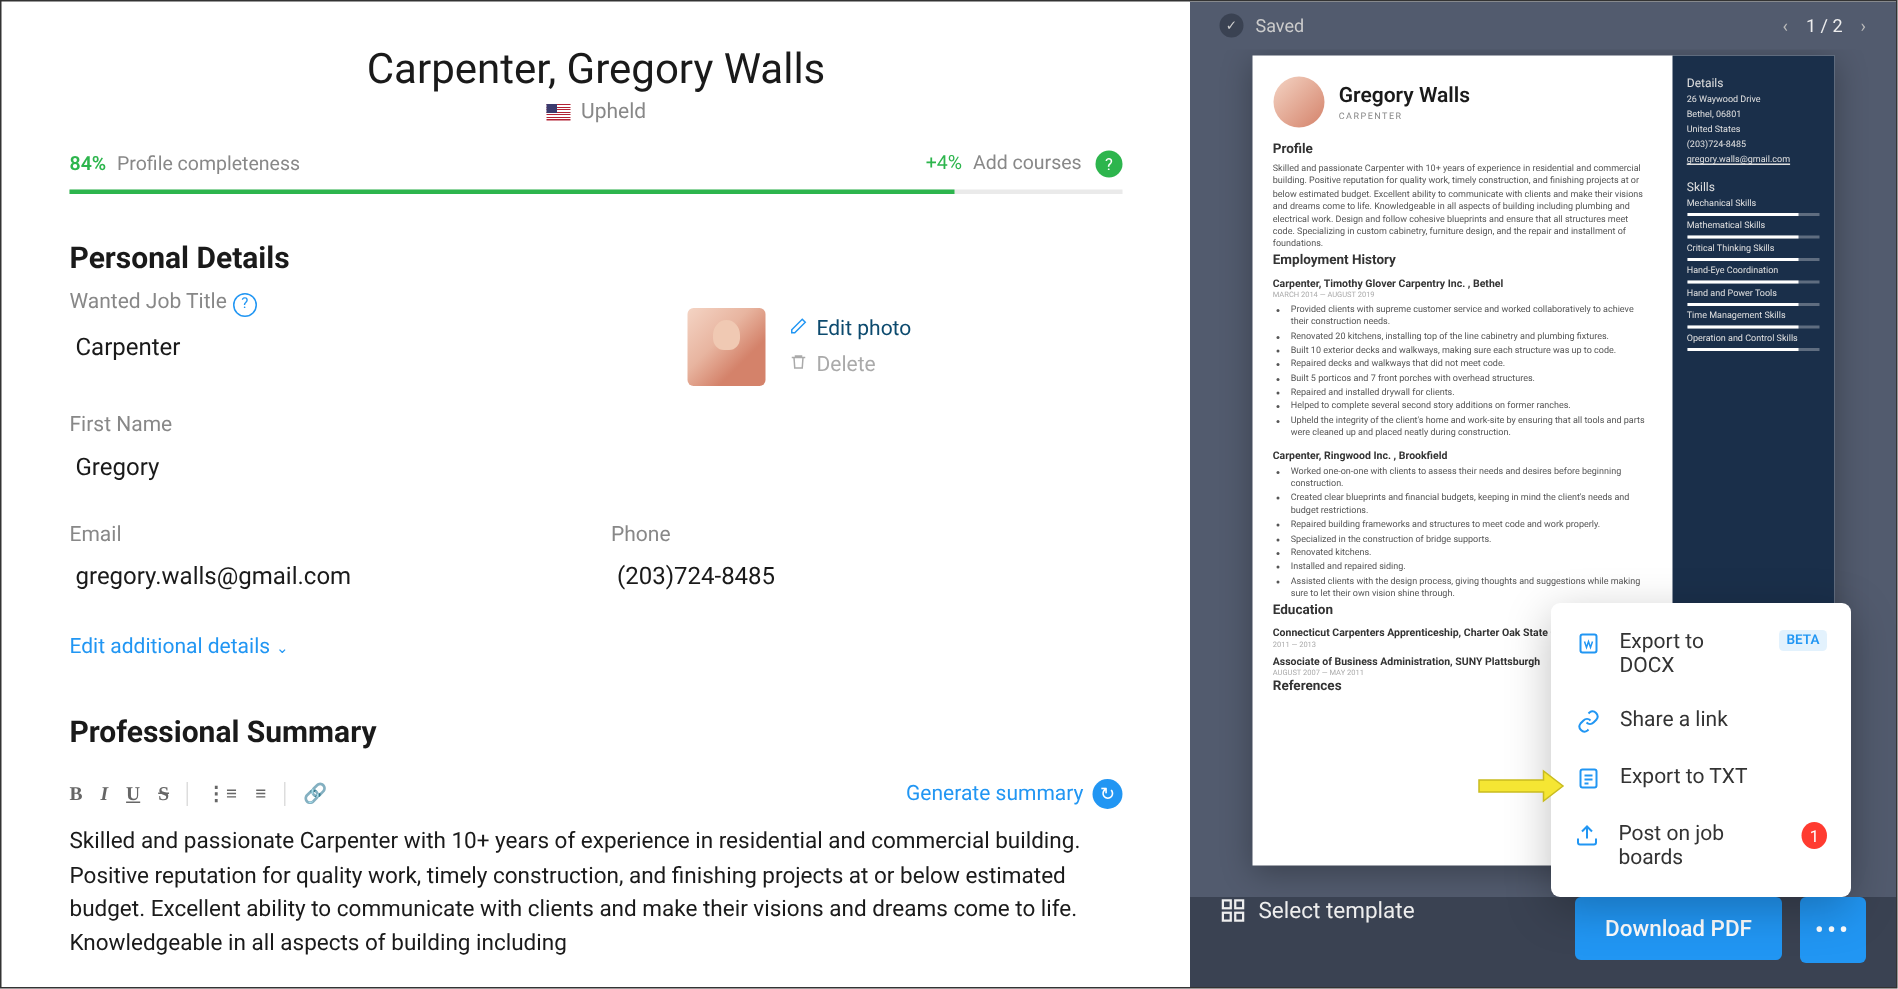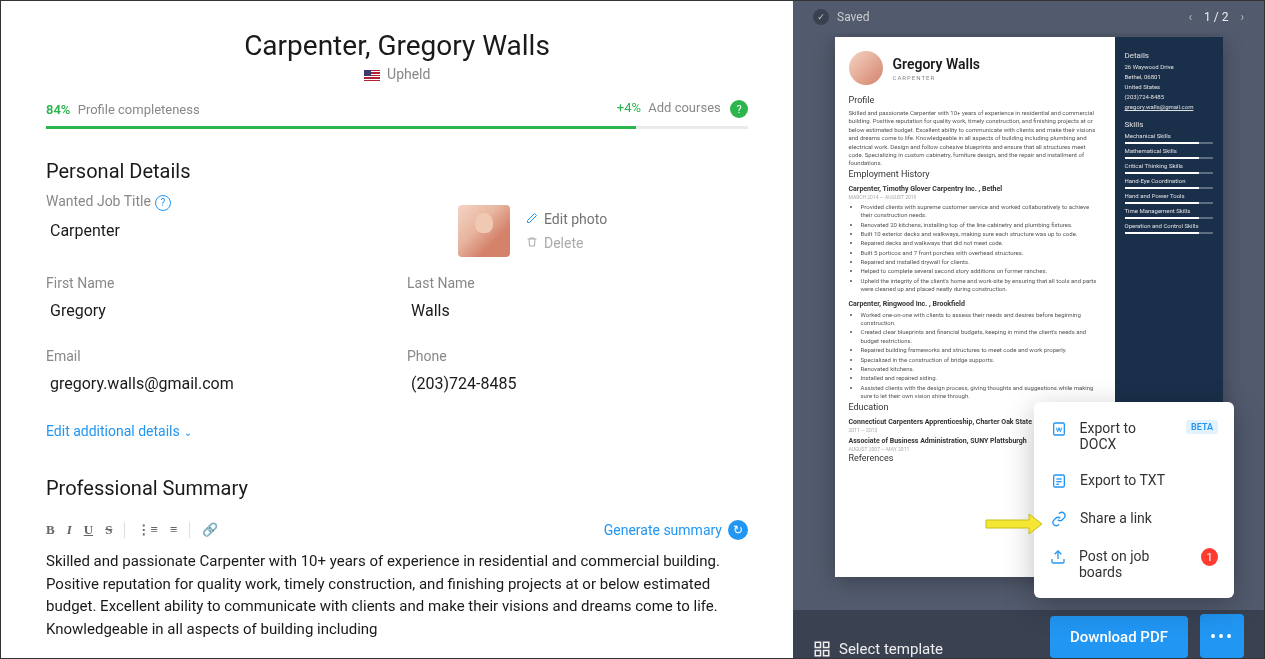--- a/index.html
+++ b/index.html
@@ -12,32 +12,32 @@
 .flag{display:inline-block;width:16px;height:11px;background:linear-gradient(to bottom,#b22234 0%,#b22234 7.7%,#fff 7.7%,#fff 15.4%,#b22234 15.4%,#b22234 23%,#fff 23%,#fff 30.7%,#b22234 30.7%,#b22234 38.5%,#fff 38.5%,#fff 46%,#b22234 46%,#b22234 54%,#fff 54%,#fff 61.5%,#b22234 61.5%,#b22234 69%,#fff 69%,#fff 77%,#b22234 77%,#b22234 84.5%,#fff 84.5%,#fff 92.3%,#b22234 92.3%);position:relative;vertical-align:middle;margin-right:4px}
 .flag::before{content:"";position:absolute;top:0;left:0;width:7px;height:6px;background:#3c3b6e}
 .progress-row{display:flex;justify-content:space-between;align-items:center;margin-top:18px;font-size:13px}
 .pct{color:#2db54d;font-weight:600}
 .prog-label{color:#888;margin-left:4px}
 .add-courses{color:#888}
 .add-courses .plus{color:#2db54d}
 .help-ico{display:inline-flex;width:18px;height:18px;background:#2db54d;border-radius:50%;color:#fff;font-size:11px;align-items:center;justify-content:center;margin-left:6px;vertical-align:middle}
 .prog-bar{height:3px;background:#eaeaea;margin-top:8px;position:relative}
 .prog-fill{height:100%;background:#2db54d;width:84%}
-.section-h{font-size:20px;font-weight:400;color:#1a1a1a;margin-top:30px}
+.section-h{font-size:20px;font-weight:700;color:#1a1a1a;margin-top:30px}
 .section-sub{color:#888;font-size:14px;margin-top:2px}
 .field-label{color:#888;font-size:14px;margin-top:18px;display:block}
 .field-label .q{display:inline-flex;width:16px;height:16px;border:1px solid #2196f3;color:#2196f3;border-radius:50%;font-size:10px;align-items:center;justify-content:center;margin-left:4px}
 .row{display:flex;gap:20px}
 .col{flex:1}
 .input{width:100%;border:none;background:transparent;font-size:16px;color:#1a1a1a;padding:10px 4px;outline:none}
 .photo-row{display:flex;gap:20px;align-items:flex-start}
 .avatar{width:52px;height:52px;border-radius:4px;background:linear-gradient(135deg,#f4d4c4 0%,#e8b5a0 40%,#d4826a 70%);position:relative;overflow:hidden}
 .avatar::after{content:"";position:absolute;top:8px;left:50%;transform:translateX(-50%);width:18px;height:20px;background:#f0c9b3;border-radius:50% 50% 40% 40%}
 .photo-actions{display:flex;flex-direction:column;gap:8px;font-size:14px}
-.edit-link{color:#737373;cursor:pointer}
+.edit-link{color:#0c4a6e;cursor:pointer}
 .del-link{color:#aaa;cursor:pointer}
 .pencil{display:inline-block;width:12px;height:12px;margin-right:6px}
 .link-blue{color:#2196f3;font-size:14px;cursor:pointer;margin-top:20px;display:inline-block}
 .chev{display:inline-block;margin-left:4px;font-size:10px}
 .toolbar{display:flex;align-items:center;gap:12px;margin-top:14px;padding:6px 0}
 .tb-btn{color:#666;font-size:13px;cursor:pointer;font-weight:700;font-family:serif}
 .tb-sep{width:1px;height:16px;background:#ddd}
 .gen-sum{margin-left:auto;color:#2196f3;font-size:14px;cursor:pointer;display:flex;align-items:center;gap:6px}
 .refresh-ico{width:20px;height:20px;background:#2196f3;border-radius:50%;display:inline-flex;align-items:center;justify-content:center;color:#fff;font-size:12px}
 .summary-text{font-size:15px;color:#1a1a1a;line-height:1.5;margin-top:4px}
@@ -47,32 +47,32 @@
 .pager{margin-left:auto;display:flex;align-items:center;gap:12px;color:#bbb}
 .pager span{cursor:pointer}
 .preview-wrap{flex:1;display:flex;justify-content:center;padding:4px 20px 0;overflow:hidden}
 .preview{width:388px;height:540px;background:#fff;display:flex;font-size:7px;color:#333;box-shadow:0 4px 20px rgba(0,0,0,0.3)}
 .pv-main{flex:1;padding:14px 14px 10px}
 .pv-side{width:108px;background:#1a2f4a;color:#e0e0e0;padding:14px 10px;font-size:6px}
 .pv-name{font-size:14px;font-weight:600;color:#1a1a1a}
 .pv-job{font-size:6px;color:#888;letter-spacing:1px;text-transform:uppercase;margin-top:2px}
 .pv-head{display:flex;align-items:center;gap:10px;margin-bottom:10px}
 .pv-avatar{width:34px;height:34px;border-radius:50%;background:linear-gradient(135deg,#f4d4c4,#d4826a)}
-.pv-h{font-size:9px;font-weight:400;margin-top:1px;margin-bottom:4px}
+.pv-h{font-size:9px;font-weight:700;margin-top:1px;margin-bottom:4px}
 .pv-txt{font-size:6px;line-height:1.4;color:#555}
 .pv-job-h{font-size:7px;font-weight:700;margin-top:6px}
 .pv-date{font-size:5px;color:#aaa;text-transform:uppercase;margin-top:1px}
 .pv-ul{list-style:disc;padding-left:12px;margin-top:3px}
 .pv-ul li{font-size:6px;line-height:1.4;color:#555;margin-bottom:1px}
 .pv-side-h{font-size:8px;font-weight:400;margin-bottom:6px;margin-top:10px}
 .pv-side-h:first-child{margin-top:0}
 .pv-side div{margin-bottom:3px}
 .skill-bar{height:2px;background:rgba(255,255,255,0.3);margin-top:2px;margin-bottom:6px}
 .skill-fill{height:100%;background:#fff;width:85%}
-.bottom-bar{height:48px;background:#3a4252;display:flex;align-items:flex-end;padding:0 20px;gap:12px}
+.bottom-bar{height:60px;background:#3a4252;display:flex;align-items:flex-start;padding:0 20px;gap:12px}
 .sel-tpl{color:#eee;font-size:15px;cursor:pointer;display:flex;align-items:center;gap:8px}
 .dl-btn{margin-left:auto;background:#2196f3;color:#fff;padding:12px 20px;border-radius:4px;font-size:15px;font-weight:500;cursor:pointer;border:none}
 .more-btn{background:#2196f3;color:#fff;width:44px;height:44px;border-radius:4px;cursor:pointer;display:flex;align-items:center;justify-content:center;font-size:18px;letter-spacing:2px}
 
 .ctx-menu{position:absolute;right:30px;bottom:60px;width:200px;background:#fff;border-radius:6px;box-shadow:0 8px 30px rgba(0,0,0,0.25);padding:8px 0;z-index:10}
 .ctx-item{padding:10px 16px;font-size:14px;color:#333;cursor:pointer;display:flex;align-items:flex-start;gap:12px}
 .ctx-ico{width:18px;height:18px;display:inline-flex;align-items:center;justify-content:center;color:#2196f3;font-size:13px}
 .beta{font-size:9px;background:#e3f2fd;color:#2196f3;padding:2px 5px;border-radius:3px;margin-left:auto;font-weight:600}
 .badge-red{background:#ff3b30;color:#fff;width:18px;height:18px;border-radius:50%;font-size:11px;display:inline-flex;align-items:center;justify-content:center;margin-left:auto}
 
@@ -122,24 +122,20 @@
                 <path d="M3 6h18M8 6V4h8v2M6 6l1 14h10l1-14"></path>
               </svg><span>Delete</span></div>
         </div>
       </div>
     </div>
 
     <div class="row">
       <div class="col">
         <label class="field-label">First Name</label>
         <input class="input" value="Gregory" style="">
-      </div>
-      <div class="col">
-        <label class="field-label">Last Name</label>
-        <input class="input" value="Walls" style="">
       </div>
     </div>
 
     <div class="row">
       <div class="col">
         <label class="field-label">Email</label>
         <input class="input" value="gregory.walls@gmail.com" style="">
       </div>
       <div class="col">
         <label class="field-label">Phone</label>
@@ -279,36 +275,36 @@
               <rect x="4" y="3" width="16" height="18" rx="2"></rect>
               <path d="M8 10l2 6 2-6 2 6 2-6" stroke-width="1.5"></path>
             </svg>
           </span>
         <span>Export to DOCX</span>
         <span class="beta">BETA</span>
       </div>
       <div class="ctx-item">
         <span class="ctx-ico">
             <svg width="16" height="16" viewBox="0 0 24 24" fill="none" stroke="#2196f3" stroke-width="2">
+              <path d="M10 13a5 5 0 0 0 7 0l3-3a5 5 0 0 0-7-7l-1 1"></path>
+              <path d="M14 11a5 5 0 0 0-7 0l-3 3a5 5 0 0 0 7 7l1-1"></path>
+            </svg>
+          </span>
+        <span>Share a link</span>
+      </div>
+      <div class="ctx-item">
+        <span class="ctx-ico">
+            <svg width="16" height="16" viewBox="0 0 24 24" fill="none" stroke="#2196f3" stroke-width="2">
               <rect x="4" y="3" width="16" height="18" rx="2"></rect>
               <line x1="8" y1="9" x2="16" y2="9"></line>
               <line x1="8" y1="13" x2="16" y2="13"></line>
               <line x1="8" y1="17" x2="12" y2="17"></line>
             </svg>
           </span>
         <span>Export to TXT</span>
-      </div>
-      <div class="ctx-item">
-        <span class="ctx-ico">
-            <svg width="16" height="16" viewBox="0 0 24 24" fill="none" stroke="#2196f3" stroke-width="2">
-              <path d="M10 13a5 5 0 0 0 7 0l3-3a5 5 0 0 0-7-7l-1 1"></path>
-              <path d="M14 11a5 5 0 0 0-7 0l-3 3a5 5 0 0 0 7 7l1-1"></path>
-            </svg>
-          </span>
-        <span>Share a link</span>
       </div>
       <div class="ctx-item">
         <span class="ctx-ico">
             <svg width="16" height="16" viewBox="0 0 24 24" fill="none" stroke="#2196f3" stroke-width="2">
               <path d="M21 15v4a2 2 0 0 1-2 2H5a2 2 0 0 1-2-2v-4"></path>
               <polyline points="17 8 12 3 7 8"></polyline>
               <line x1="12" y1="3" x2="12" y2="15"></line>
             </svg>
           </span>
         <span>Post on job boards</span>

